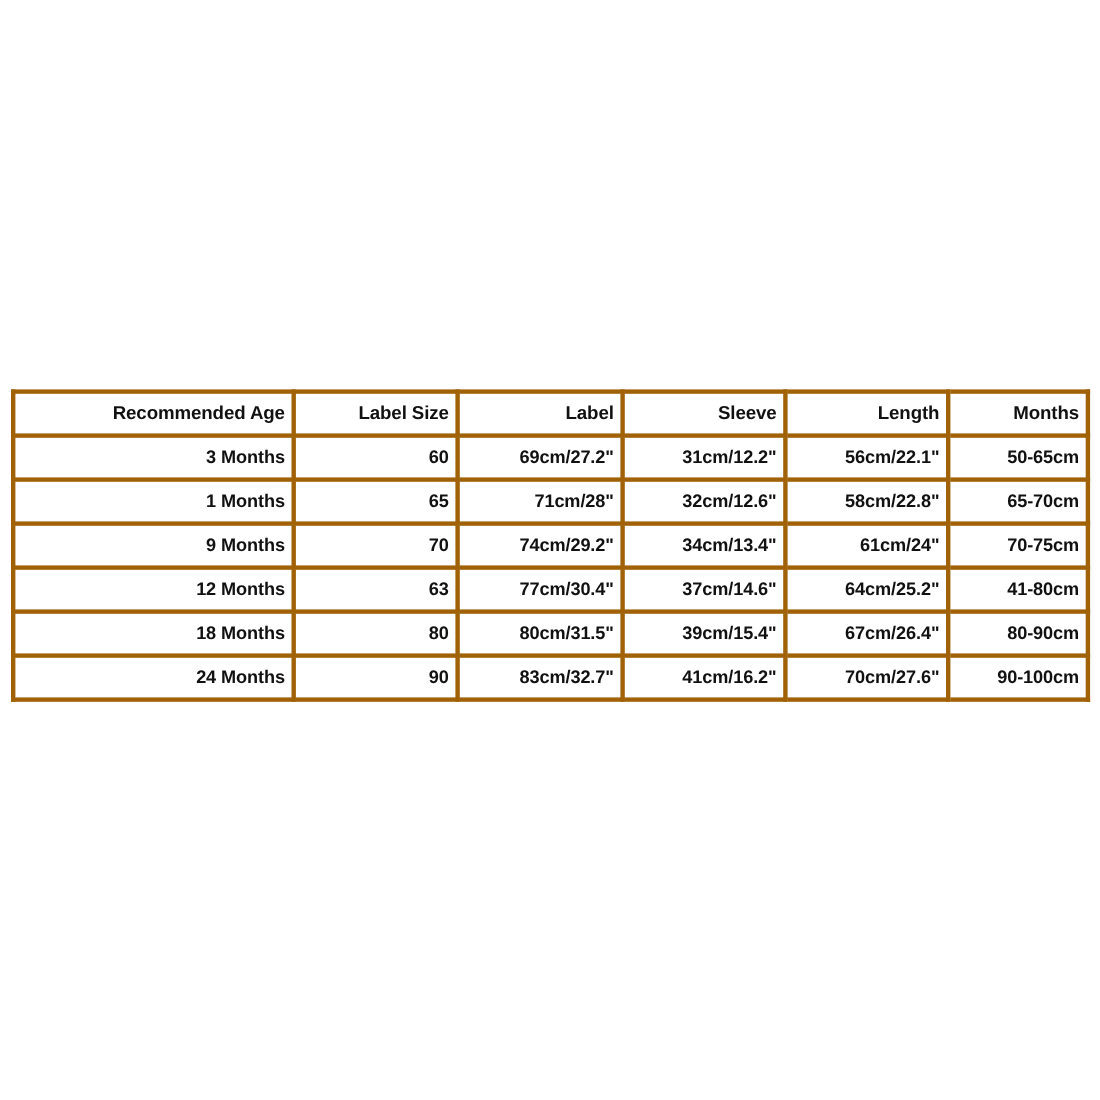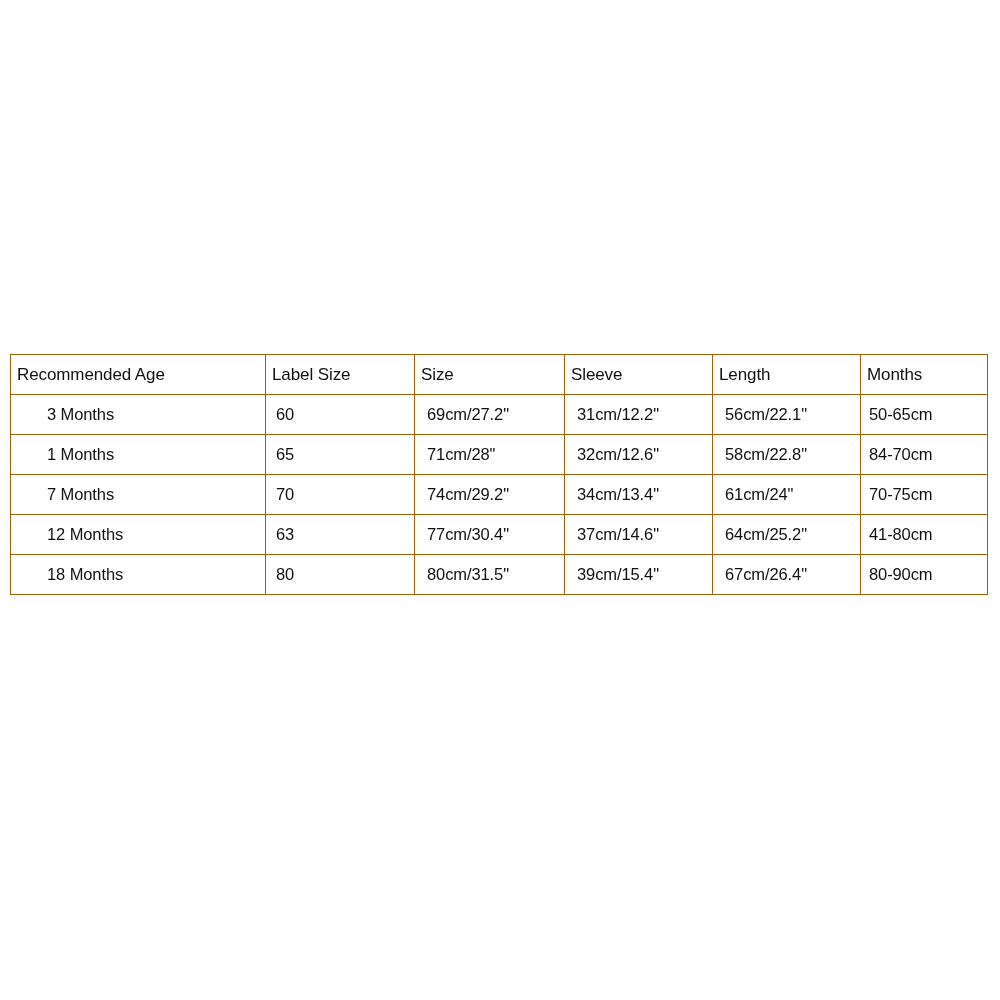--- a/index.html
+++ b/index.html
@@ -32,28 +32,28 @@
 
   table.size-chart col.c-age    { width: 255px; }
   table.size-chart col.c-label  { width: 149px; }
   table.size-chart col.c-bust   { width: 150px; }
   table.size-chart col.c-sleeve { width: 148px; }
   table.size-chart col.c-length { width: 148px; }
   table.size-chart col.c-height { width: 127px; }
 
   table.size-chart th,
   table.size-chart td {
-    border: 1px solid #a16207;
+    border: 4px solid #a16207;
     height: 40px;
     box-sizing: border-box;
     padding: 0 6px;
-    text-align: left;
+    text-align: right;
     vertical-align: middle;
     color: #111111;
-    font-weight: normal;
+    font-weight: bold;
     font-size: 16.5px;
     letter-spacing: -0.1px;
     white-space: nowrap;
   }
 
   table.size-chart thead th {
     font-size: 17px;
   }
 
   
@@ -82,45 +82,45 @@
       <col class="c-label">
       <col class="c-bust">
       <col class="c-sleeve">
       <col class="c-length">
       <col class="c-height">
     </colgroup>
     <thead>
       <tr>
         <th>Recommended Age</th>
         <th>Label Size</th>
-        <th>Size</th>
+        <th>Label</th>
         <th>Sleeve</th>
         <th>Length</th>
         <th>Months</th>
       </tr>
     </thead>
     <tbody>
       <tr>
         <td class="col-age">3 Months</td>
         <td class="col-label">60</td>
         <td class="col-bust">69cm/27.2"</td>
         <td class="col-sleeve">31cm/12.2"</td>
         <td class="col-length">56cm/22.1"</td>
         <td class="col-height">50-65cm</td>
       </tr>
       <tr>
         <td class="col-age">1 Months</td>
         <td class="col-label">65</td>
         <td class="col-bust">71cm/28"</td>
         <td class="col-sleeve">32cm/12.6"</td>
         <td class="col-length">58cm/22.8"</td>
-        <td class="col-height">84-70cm</td>
+        <td class="col-height">65-70cm</td>
       </tr>
       <tr>
-        <td class="col-age">7 Months</td>
+        <td class="col-age">9 Months</td>
         <td class="col-label">70</td>
         <td class="col-bust">74cm/29.2"</td>
         <td class="col-sleeve">34cm/13.4"</td>
         <td class="col-length">61cm/24"</td>
         <td class="col-height">70-75cm</td>
       </tr>
       <tr>
         <td class="col-age">12 Months</td>
         <td class="col-label">63</td>
         <td class="col-bust">77cm/30.4"</td>
@@ -129,15 +129,23 @@
         <td class="col-height">41-80cm</td>
       </tr>
       <tr>
         <td class="col-age">18 Months</td>
         <td class="col-label">80</td>
         <td class="col-bust">80cm/31.5"</td>
         <td class="col-sleeve">39cm/15.4"</td>
         <td class="col-length">67cm/26.4"</td>
         <td class="col-height">80-90cm</td>
       </tr>
+      <tr>
+        <td class="col-age">24 Months</td>
+        <td class="col-label">90</td>
+        <td class="col-bust">83cm/32.7"</td>
+        <td class="col-sleeve">41cm/16.2"</td>
+        <td class="col-length">70cm/27.6"</td>
+        <td class="col-height">90-100cm</td>
+      </tr>
     </tbody>
   </table>
 </div>
 
 </body></html>

